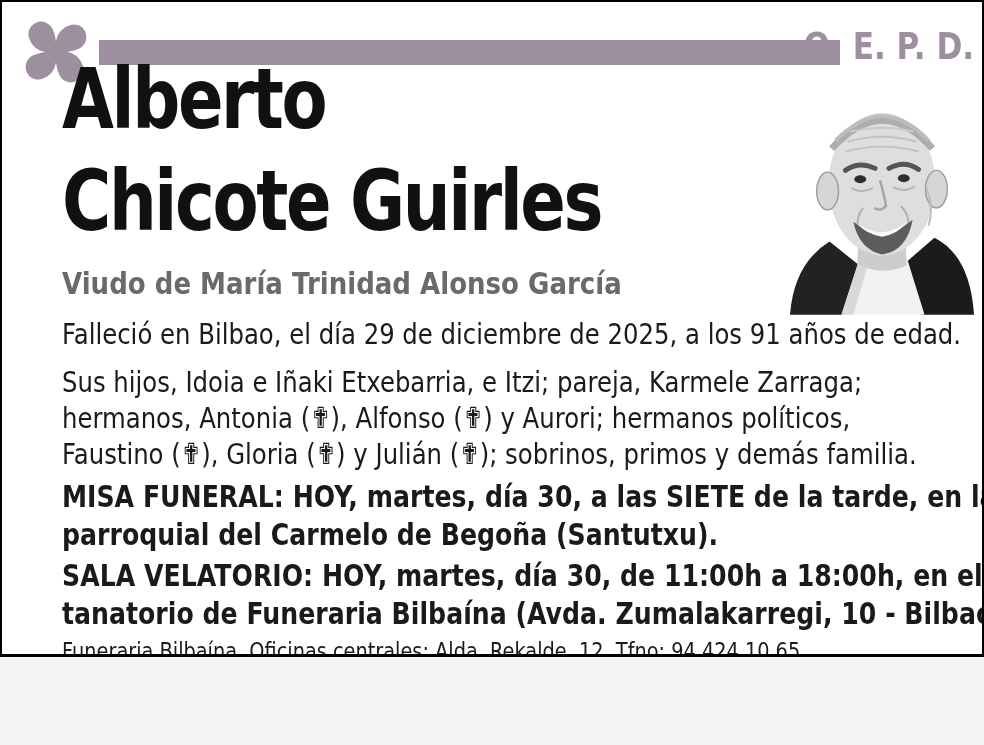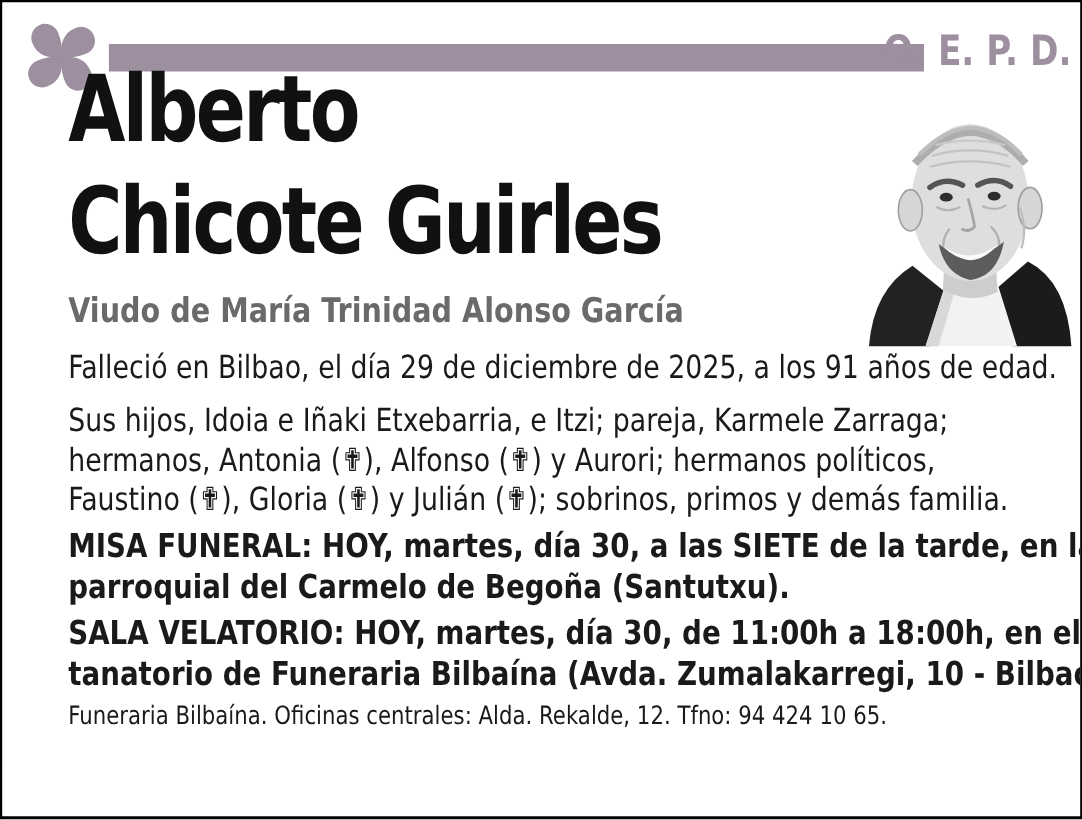--- a/index.html
+++ b/index.html
@@ -1,18 +1,18 @@
 <!DOCTYPE html>
 <html><head>
 <meta charset="utf-8">
 <style>
   html,body{margin:0;padding:0;background:#f4f4f4;}
   .esquela{
     position:relative;
-    width:984px;height:745px;
+    width:984px;height:657px;
     box-sizing:border-box;
     background:#ffffff;
     border:2px solid #000000;
     border-bottom-width:3px;
     overflow:hidden;
     font-family:"DejaVu Sans","Liberation Sans",sans-serif;
     color:#1a1a1a;
   }
   
   .lauburu{position:absolute;left:12px;top:8px;width:84px;height:84px;}

